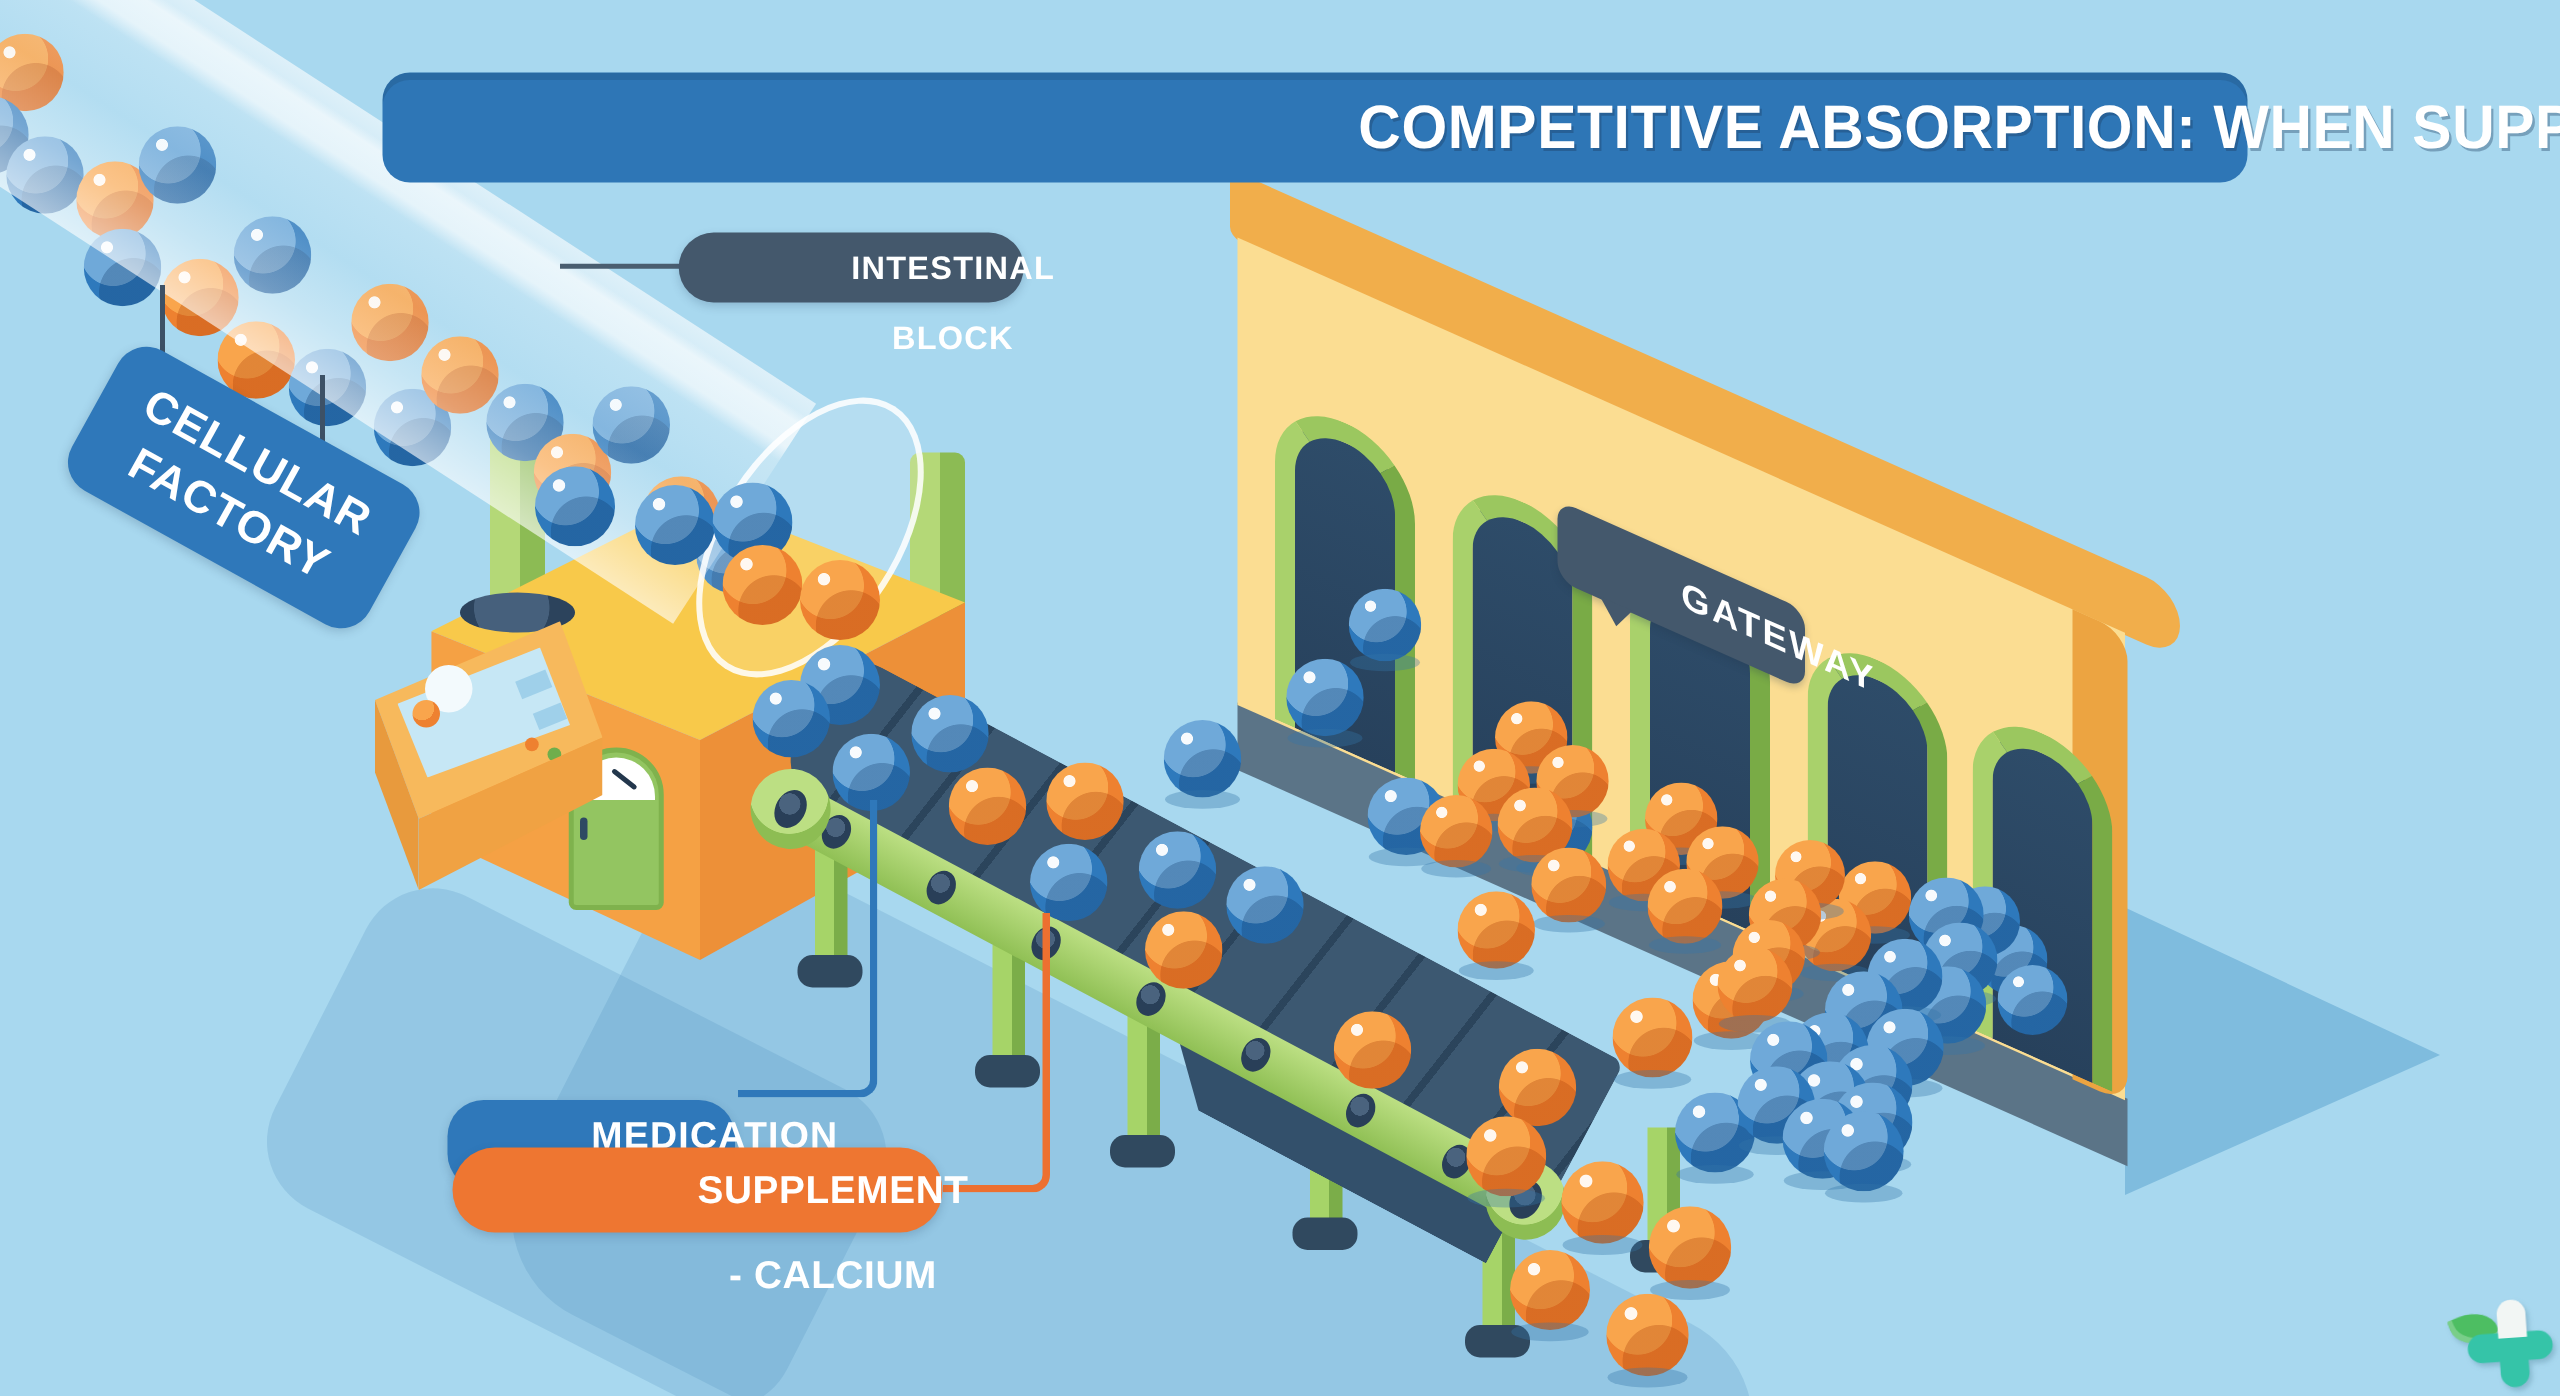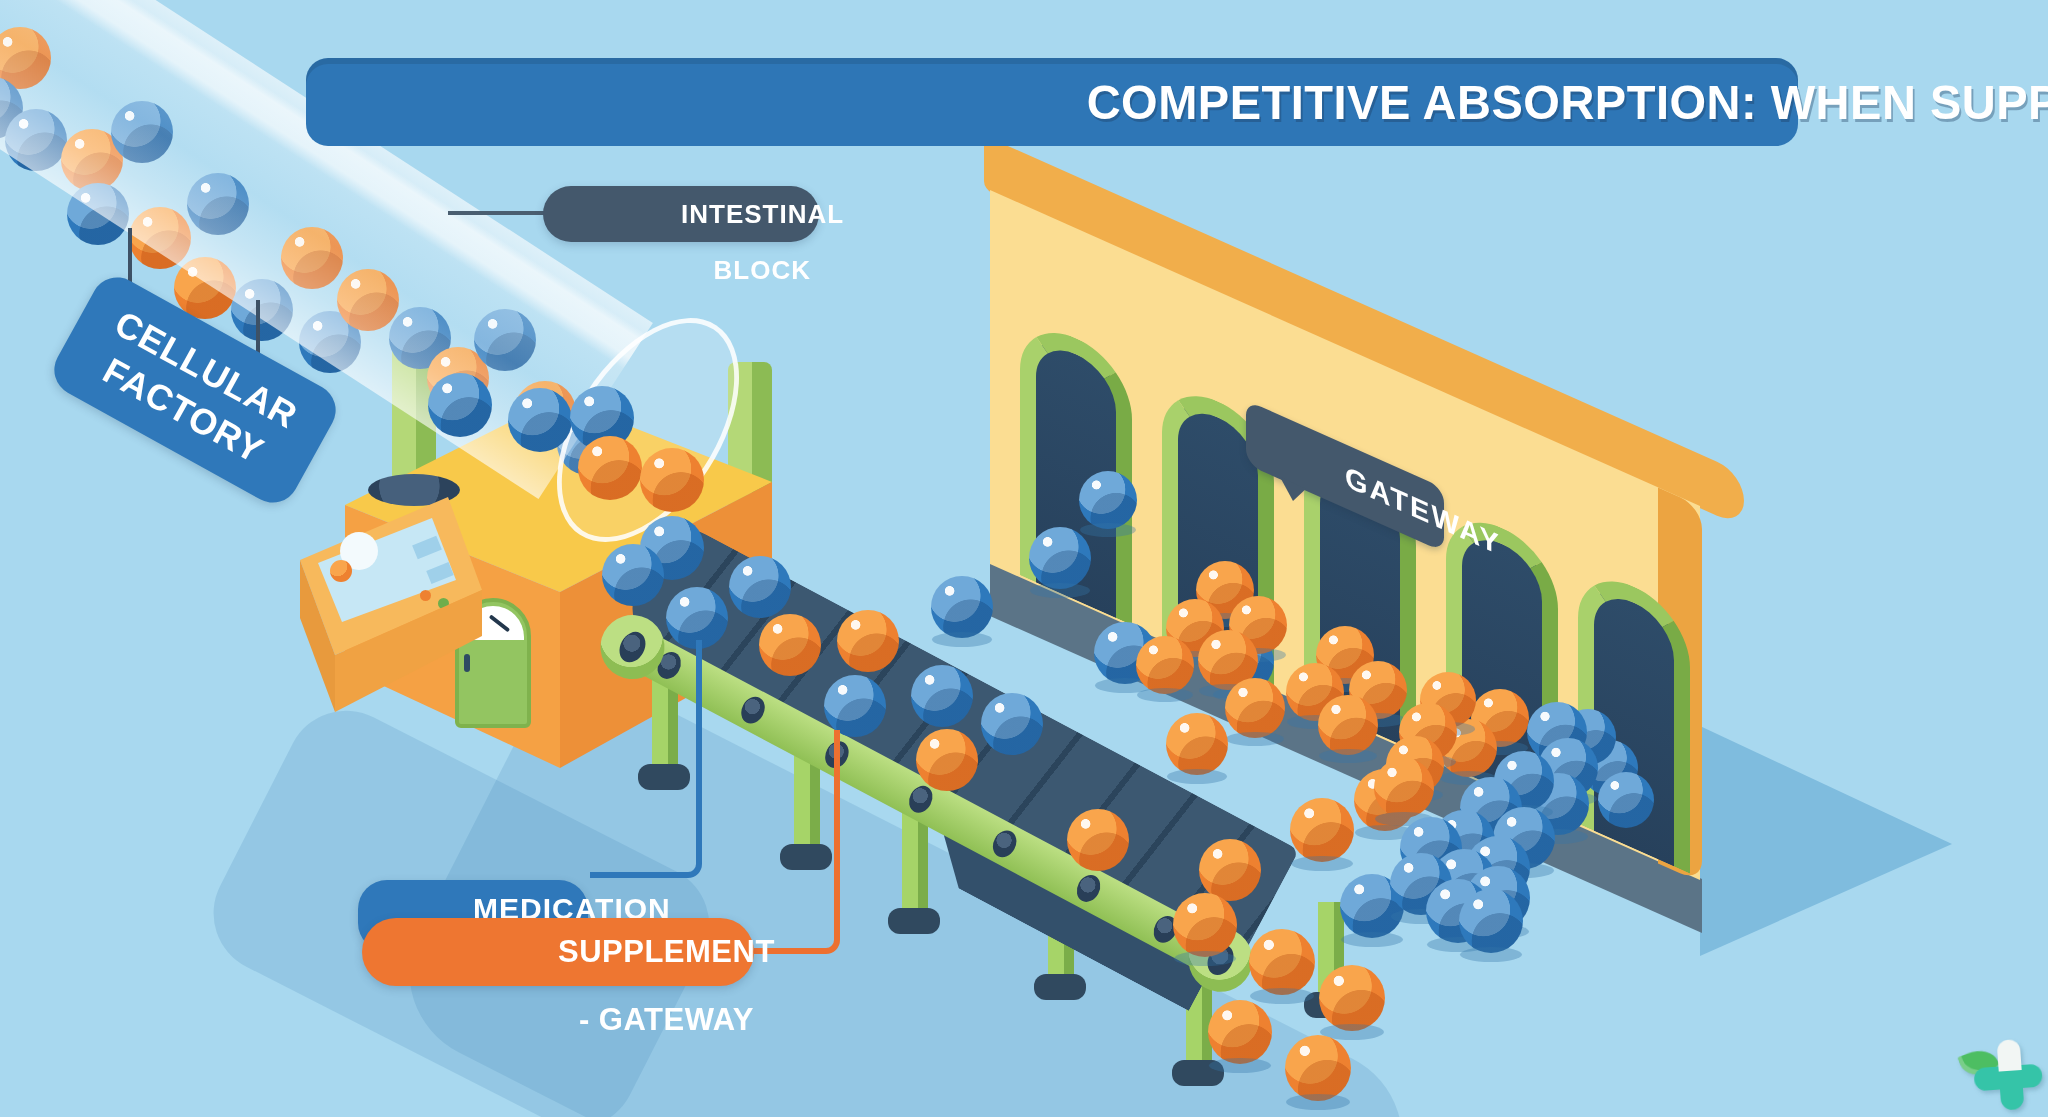--- a/index.html
+++ b/index.html
@@ -312,21 +312,21 @@
     <span>INTESTINAL BLOCK</span>
   </div>
   <div class="pill pill-cell">
     <div style="position:static">CELLULAR</div>
     <div style="position:static">FACTORY</div>
   </div>
   <div class="pill pill-med">
     <span>MEDICATION</span>
   </div>
   <div class="pill pill-supp">
-    <span>SUPPLEMENT - GATEWAY</span>
+    <span>SUPPLEMENT - CALCIUM</span>
   </div>
 
   <div class="pill pill-title">
     <span>COMPETITIVE ABSORPTION: WHEN SUPPLEMENTS BLOCK THE DOOR.</span>
   </div>
 
   <div class="logo">
     <div class="lg-leaf"></div>
     <div class="lg-h"></div>
     <div class="lg-v"></div>

